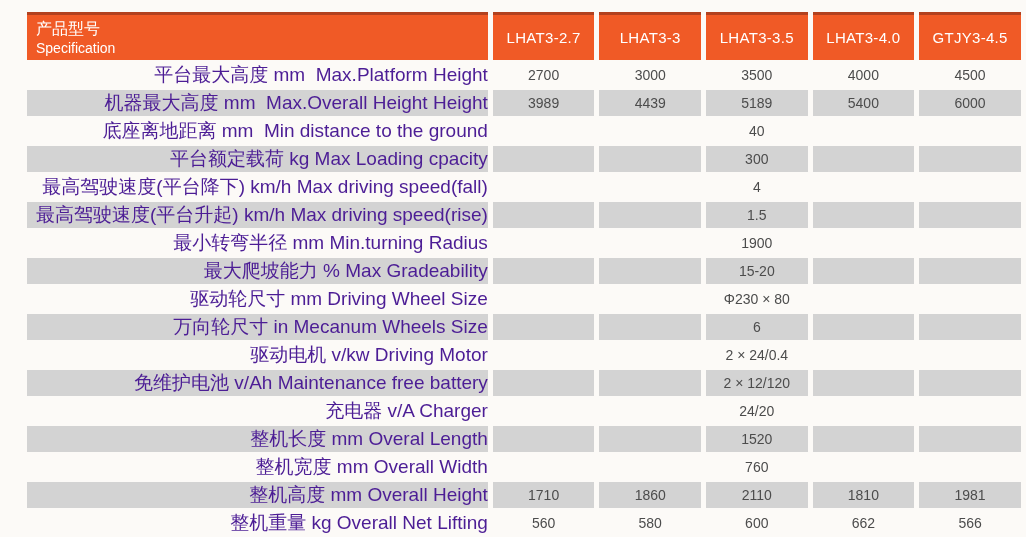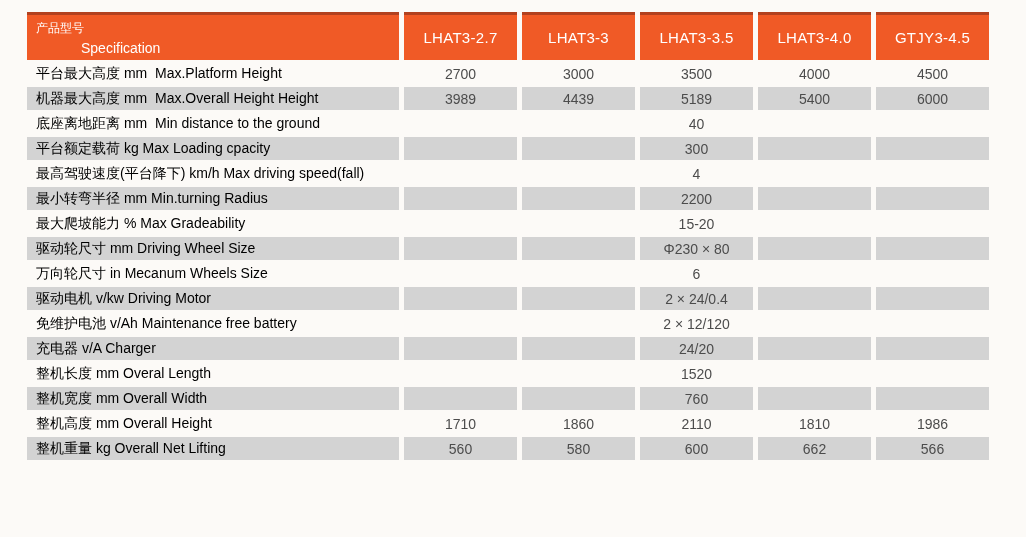--- a/index.html
+++ b/index.html
@@ -21,28 +21,28 @@
   th {
     background: #f05a26;
     border-top: 3px solid #b2411f;
     color: #ffffff;
     font-weight: normal;
     height: 48px;
     vertical-align: middle;
     padding: 0;
   }
   th.label-h { text-align: left; padding-left: 9px; }
-  .h-zh { display: block; font-size: 12px; line-height: 21px; }
-  .h-en { display: block; font-size: 14px; line-height: 19px; margin-left: 45px; }
+  .h-zh { display: block; font-size: 16px; line-height: 21px; }
+  .h-en { display: block; font-size: 14px; line-height: 19px; }
   th.model-h { font-size: 15px; text-align: center; letter-spacing: 0.3px; }
   td { height: 23px; vertical-align: middle; font-size: 14px; padding: 0; }
   td.lab {
-    text-align: left; padding-left: 9px;
-    color: #000000; white-space: pre; overflow: hidden;
-    font-size: 14px;
+    text-align: right; padding-left: 9px;
+    color: #4c1d95; white-space: pre; overflow: hidden;
+    font-size: 19px;
   }
   td.val { text-align: center; color: #4c4c4c; }
   tbody tr:nth-child(even) td { background: #d3d3d3; }
 </style>
 </head>
 <body>
 
 <table class="spec">
   <colgroup>
     <col class="c-label">
@@ -100,24 +100,32 @@
     </tr>
     <tr>
       <td class="lab">最高驾驶速度(平台降下) km/h Max driving speed(fall)</td>
       <td class="val"></td>
       <td class="val"></td>
       <td class="val">4</td>
       <td class="val"></td>
       <td class="val"></td>
     </tr>
     <tr>
+      <td class="lab">最高驾驶速度(平台升起) km/h Max driving speed(rise)</td>
+      <td class="val"></td>
+      <td class="val"></td>
+      <td class="val">1.5</td>
+      <td class="val"></td>
+      <td class="val"></td>
+    </tr>
+    <tr>
       <td class="lab">最小转弯半径 mm Min.turning Radius</td>
       <td class="val"></td>
       <td class="val"></td>
-      <td class="val">2200</td>
+      <td class="val">1900</td>
       <td class="val"></td>
       <td class="val"></td>
     </tr>
     <tr>
       <td class="lab">最大爬坡能力 % Max Gradeability</td>
       <td class="val"></td>
       <td class="val"></td>
       <td class="val">15-20</td>
       <td class="val"></td>
       <td class="val"></td>
@@ -177,21 +185,21 @@
       <td class="val">760</td>
       <td class="val"></td>
       <td class="val"></td>
     </tr>
     <tr>
       <td class="lab">整机高度 mm Overall Height</td>
       <td class="val">1710</td>
       <td class="val">1860</td>
       <td class="val">2110</td>
       <td class="val">1810</td>
-      <td class="val">1986</td>
+      <td class="val">1981</td>
     </tr>
     <tr>
       <td class="lab">整机重量 kg Overall Net Lifting</td>
       <td class="val">560</td>
       <td class="val">580</td>
       <td class="val">600</td>
       <td class="val">662</td>
       <td class="val">566</td>
     </tr>
   </tbody>

